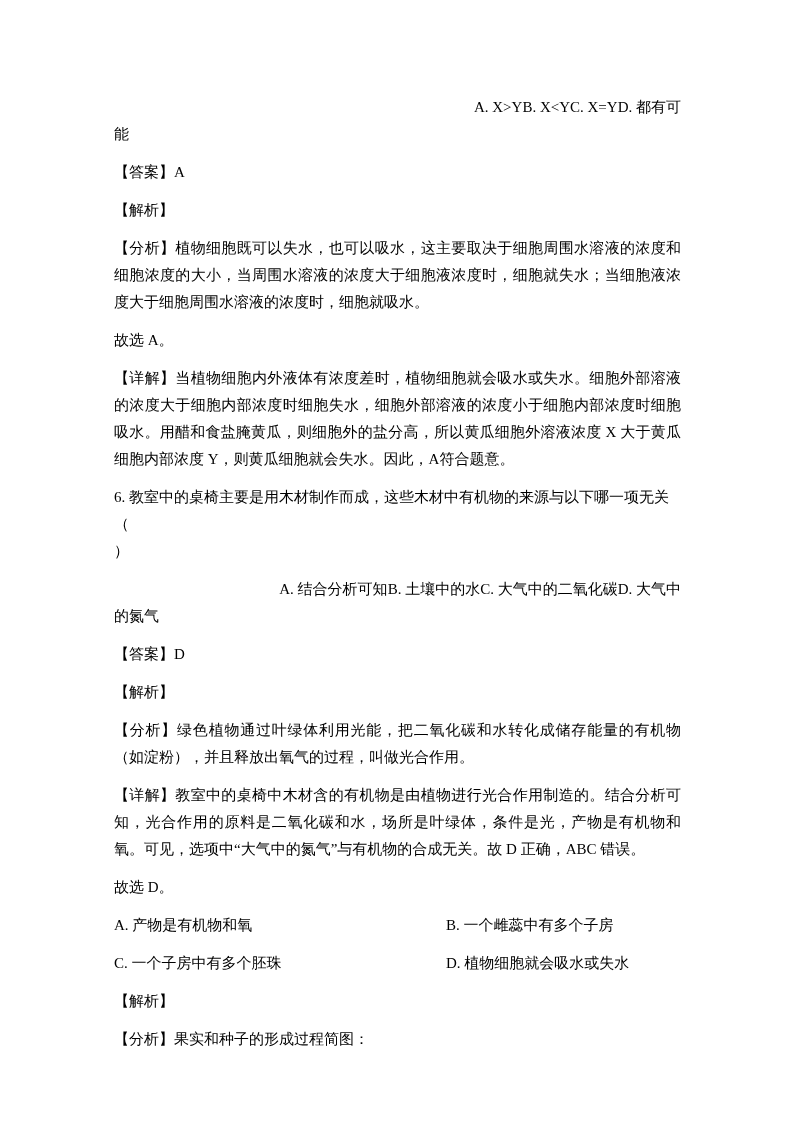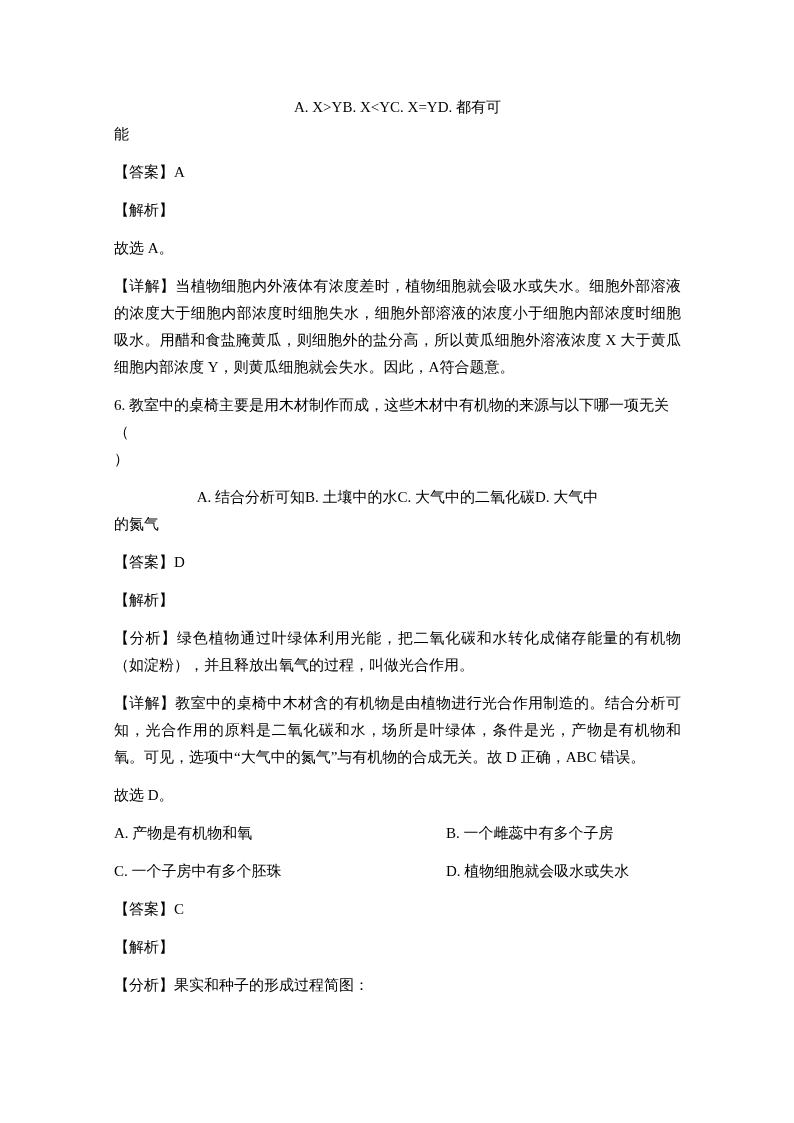--- a/index.html
+++ b/index.html
@@ -24,21 +24,21 @@
     margin-bottom: 11px;
     text-align: justify;
     word-break: break-all;
   }
   .line {
     line-height: 27px;
   }
   .block { margin-bottom: 11px; }
   .row4 {
     display: flex;
-    justify-content: center;
+    justify-content: flex-end;
     line-height: 27px;
   }
   .grid2 {
     display: grid;
     grid-template-columns: 332px 1fr;
     line-height: 27px;
     margin-bottom: 11px;
   }
 </style>
 </head>
@@ -51,20 +51,21 @@
       <span>A. X&gt;Y</span>
       <span>B. X&lt;Y</span>
       <span>C. X=Y</span>
       <span>D. 都有可</span>
     </div>
     <div class="line">能</div>
   </div>
 
   <div class="para">【答案】A</div>
   <div class="para">【解析】</div>
+  <div class="para">【分析】植物细胞既可以失水，也可以吸水，这主要取决于细胞周围水溶液的浓度和细胞浓度的大小，当周围水溶液的浓度大于细胞液浓度时，细胞就失水；当细胞液浓度大于细胞周围水溶液的浓度时，细胞就吸水。</div>
   <div class="para">故选 A。</div>
   <div class="para">【详解】当植物细胞内外液体有浓度差时，植物细胞就会吸水或失水。细胞外部溶液的浓度大于细胞内部浓度时细胞失水，细胞外部溶液的浓度小于细胞内部浓度时细胞吸水。用醋和食盐腌黄瓜，则细胞外的盐分高，所以黄瓜细胞外溶液浓度 X 大于黄瓜细胞内部浓度 Y，则黄瓜细胞就会失水。因此，A符合题意。</div>
 
   <div class="block">
     <div class="line">6. 教室中的桌椅主要是用木材制作而成，这些木材中有机物的来源与以下哪一项无关（</div>
     <div class="line">）</div>
   </div>
 
   <div class="block">
     <div class="row4">
@@ -85,17 +86,16 @@
 
   <div class="grid2">
     <span>A. 产物是有机物和氧</span>
     <span>B. 一个雌蕊中有多个子房</span>
   </div>
   <div class="grid2">
     <span>C. 一个子房中有多个胚珠</span>
     <span>D. 植物细胞就会吸水或失水</span>
   </div>
 
-  <div class="para">【答案】C</div>
   <div class="para">【解析】</div>
   <div class="para">【分析】果实和种子的形成过程简图：</div>
 
 </div>
 
 </body></html>

